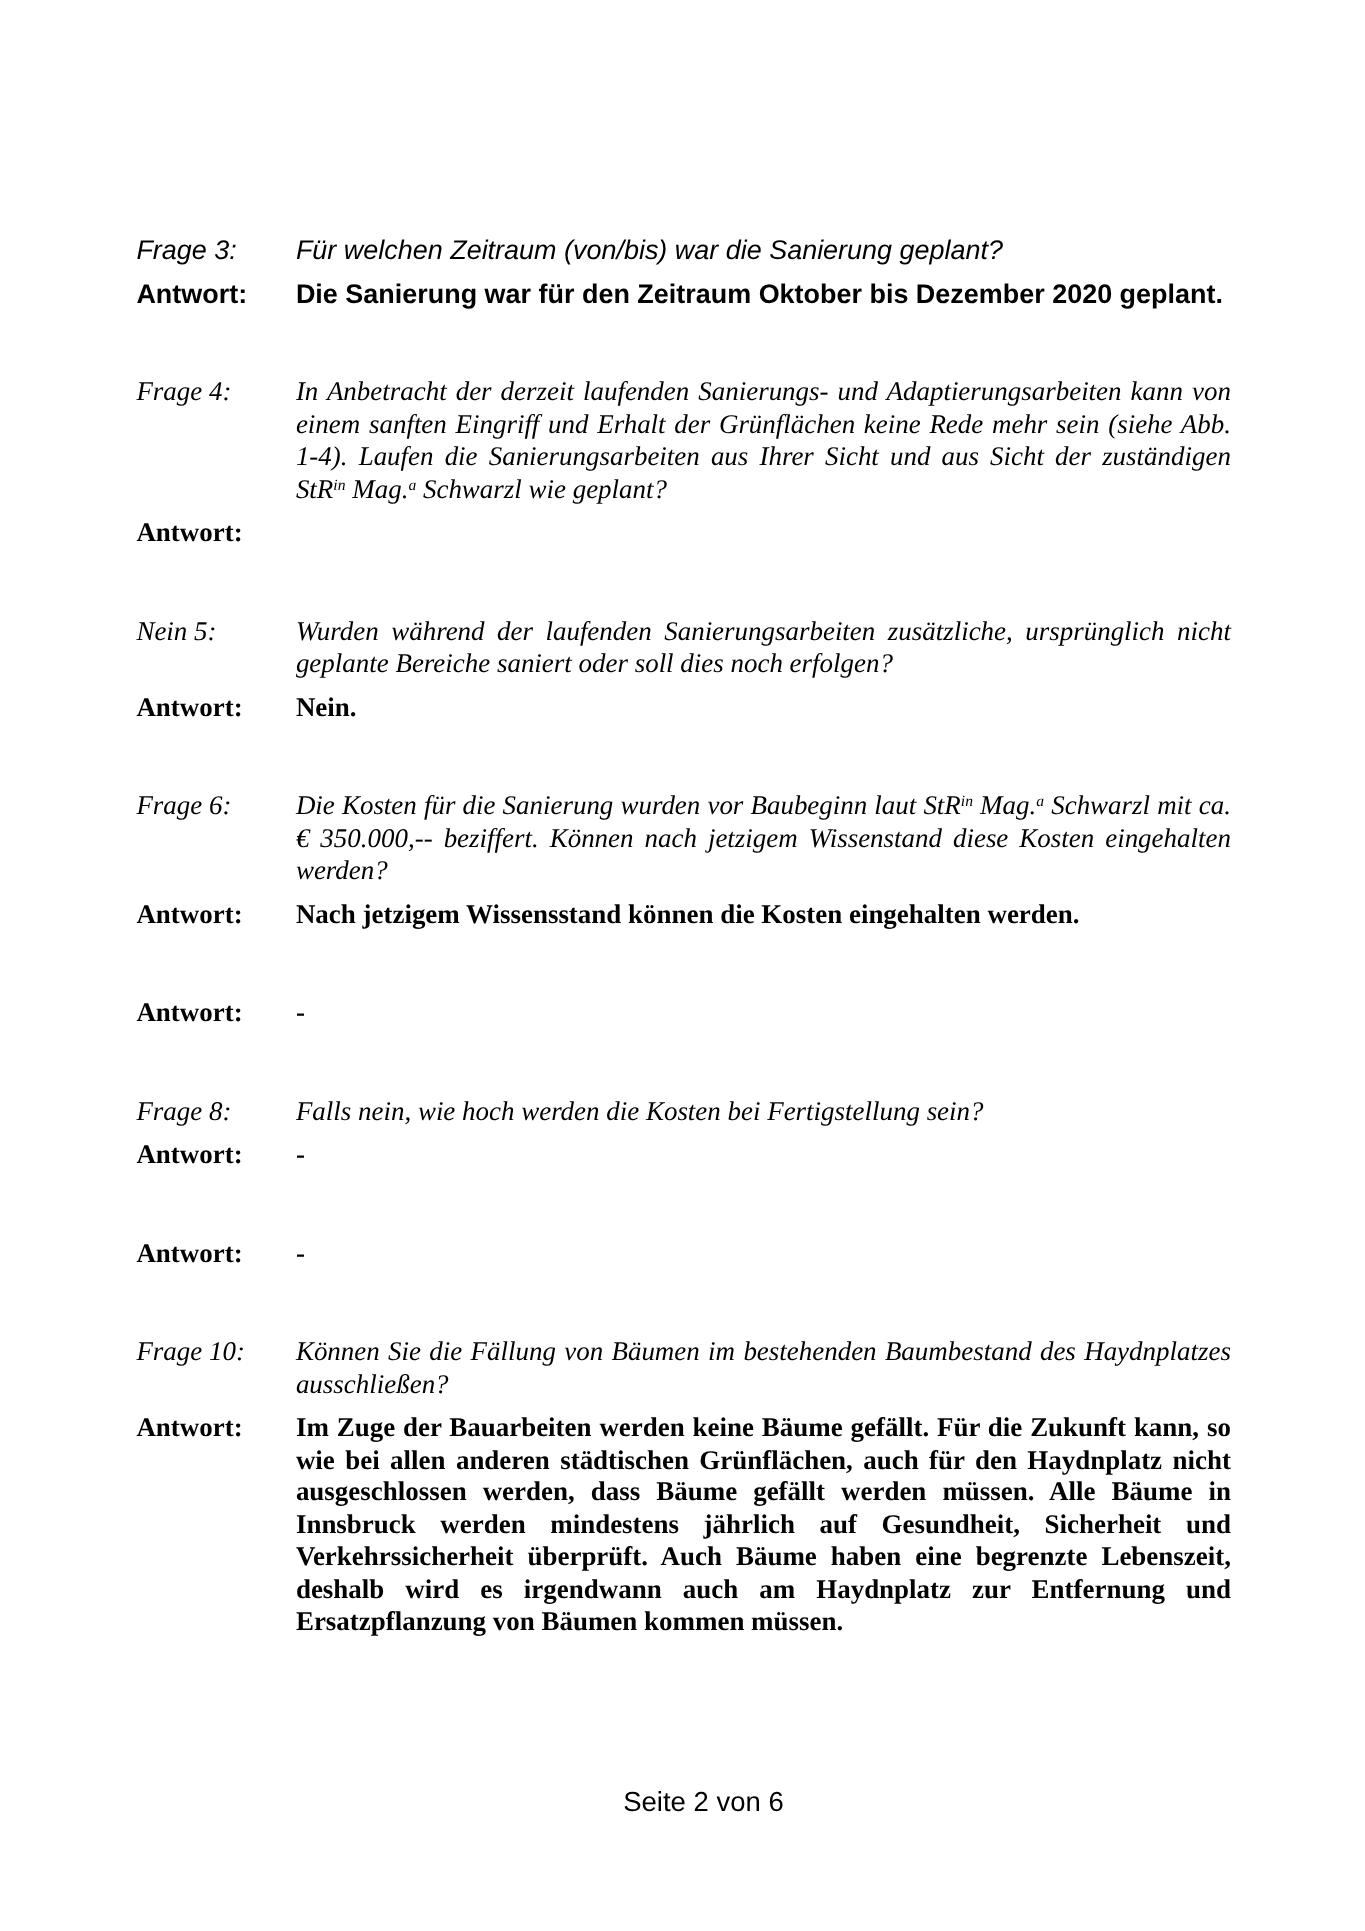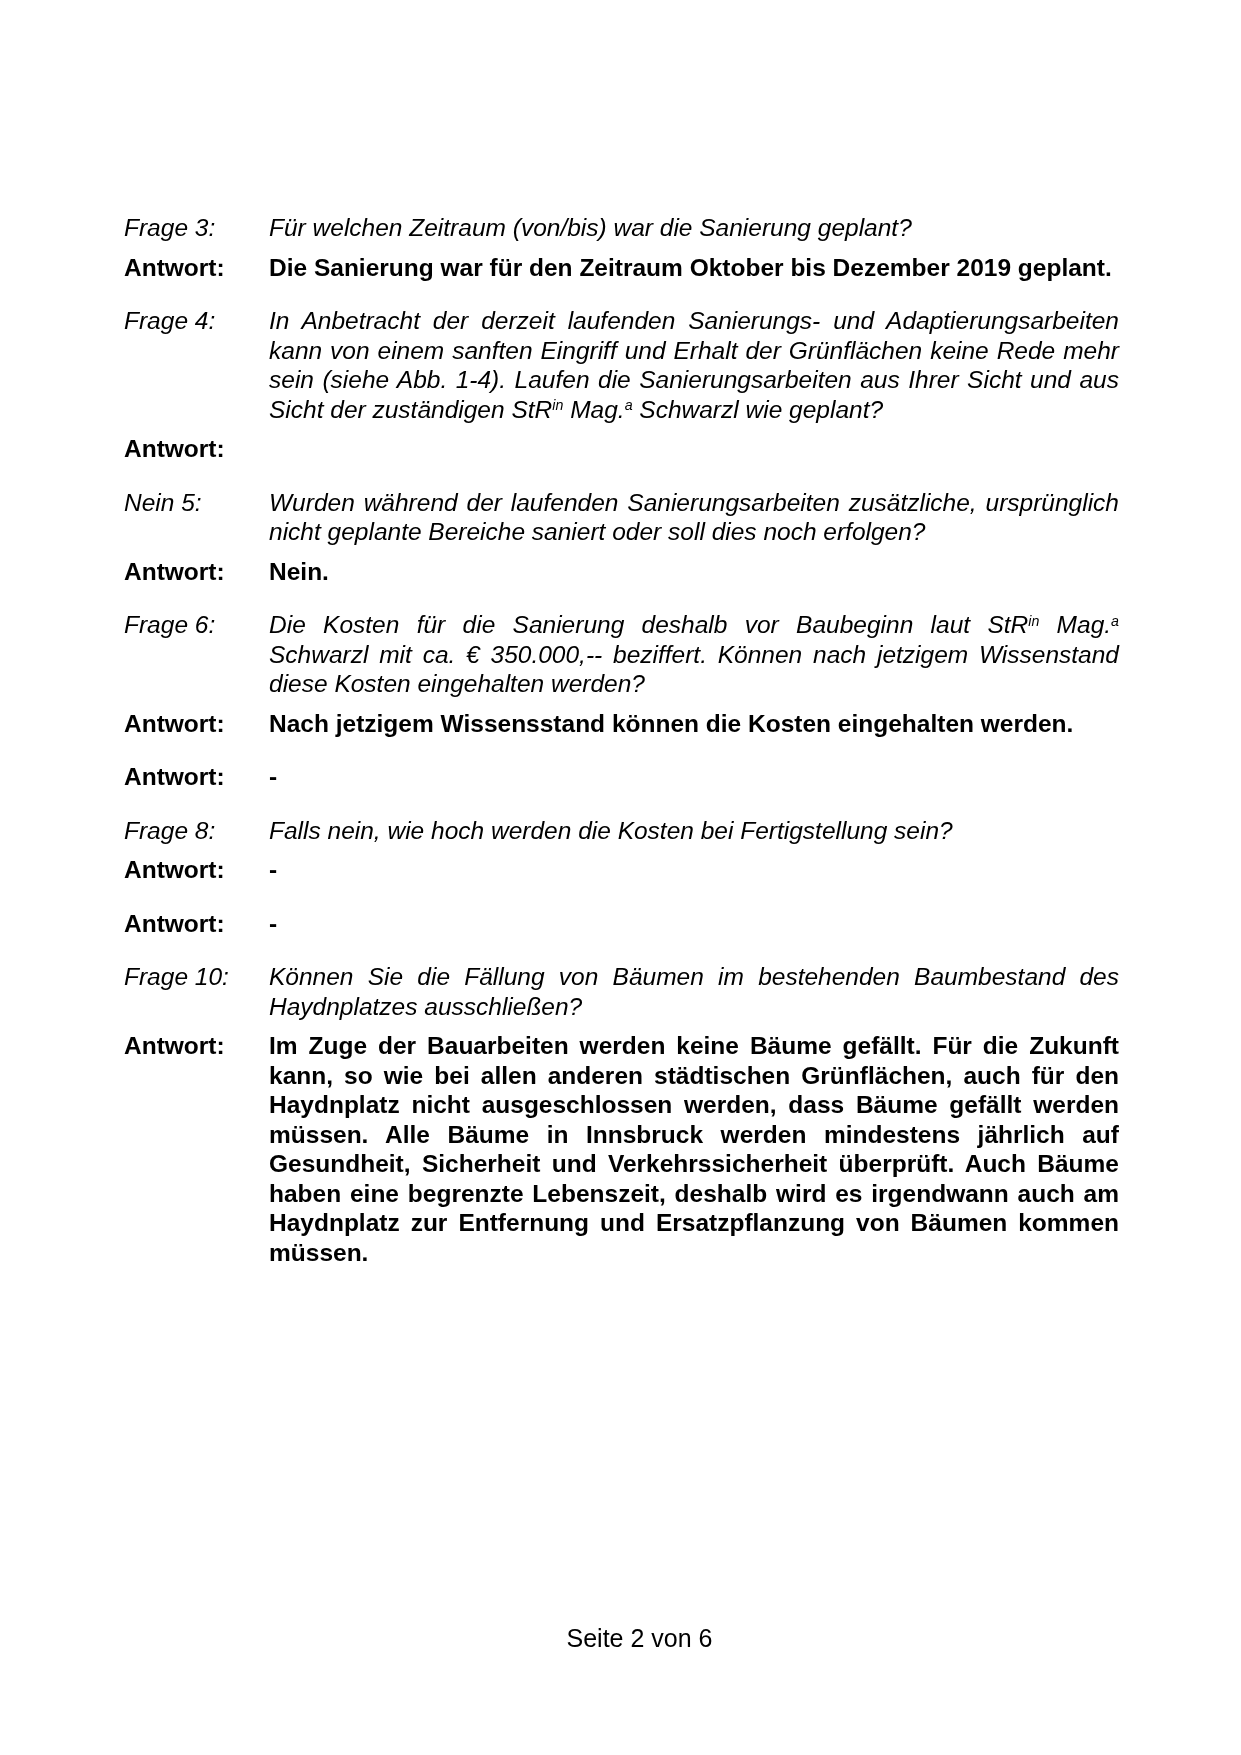--- a/index.html
+++ b/index.html
@@ -13,21 +13,21 @@
     font-family: "Liberation Sans", sans-serif;
     color: #000000;
     overflow: hidden;
   }
   .qa-list {
     position: absolute;
     left: 124px;
     top: 213px;
     width: 995px;
   }
-  .qa-item + .qa-item { margin-top: 24px; }
+  .qa-item + .qa-item { margin-top: 60px; font-family: Liberation Serif, serif; }
   .row {
     display: grid;
     grid-template-columns: 145px 850px;
     font-size: 24.5px;
     line-height: 29.5px;
   }
   .q-row { font-style: italic; }
   .a-row { margin-top: 10px; font-weight: 700; }
   .text {
     text-align: justify;
@@ -56,21 +56,21 @@
 
 <div class="page">
   <div class="qa-list">
   <section class="qa-item">
     <div class="row q-row">
       <div class="label q-label">Frage 3:</div>
       <div class="text q-text"><span>Für welchen Zeitraum (von/bis) war die Sanierung geplant?</span></div>
     </div>
     <div class="row a-row">
       <div class="label a-label">Antwort:</div>
-      <div class="text a-text">Die Sanierung war für den Zeitraum Oktober bis Dezember 2019 geplant.</div>
+      <div class="text a-text">Die Sanierung war für den Zeitraum Oktober bis Dezember 2020 geplant.</div>
     </div>
   </section>
 
   <section class="qa-item">
     <div class="row q-row">
       <div class="label q-label">Frage 4:</div>
       <div class="text q-text"><span>In Anbetracht der derzeit laufenden Sanierungs- und Adaptierungsarbeiten kann von einem sanften Eingriff und Erhalt der Grünflächen keine Rede mehr sein (siehe Abb. 1-4). Laufen die Sanierungsarbeiten aus Ihrer Sicht und aus Sicht der zustän­digen StR</span><sup>in</sup><span> Mag.</span><sup>a</sup><span> Schwarzl wie geplant?</span></div>
     </div>
     <div class="row a-row">
       <div class="label a-label">Antwort:</div>
@@ -84,21 +84,21 @@
     </div>
     <div class="row a-row">
       <div class="label a-label">Antwort:</div>
       <div class="text a-text">Nein.</div>
     </div>
   </section>
 
   <section class="qa-item">
     <div class="row q-row">
       <div class="label q-label">Frage 6:</div>
-      <div class="text q-text"><span>Die Kosten für die Sanierung deshalb vor Baubeginn laut StR</span><sup>in</sup><span> Mag.</span><sup>a</sup><span> Schwarzl mit ca. € 350.000,-- beziffert. Können nach jetzigem Wissenstand diese Kosten einge­halten werden?</span></div>
+      <div class="text q-text"><span>Die Kosten für die Sanierung wurden vor Baubeginn laut StR</span><sup>in</sup><span> Mag.</span><sup>a</sup><span> Schwarzl mit ca. € 350.000,-- beziffert. Können nach jetzigem Wissenstand diese Kosten einge­halten werden?</span></div>
     </div>
     <div class="row a-row">
       <div class="label a-label">Antwort:</div>
       <div class="text a-text">Nach jetzigem Wissensstand können die Kosten eingehalten werden.</div>
     </div>
   </section>
 
   <section class="qa-item">
     <div class="row a-row">
       <div class="label a-label">Antwort:</div>

